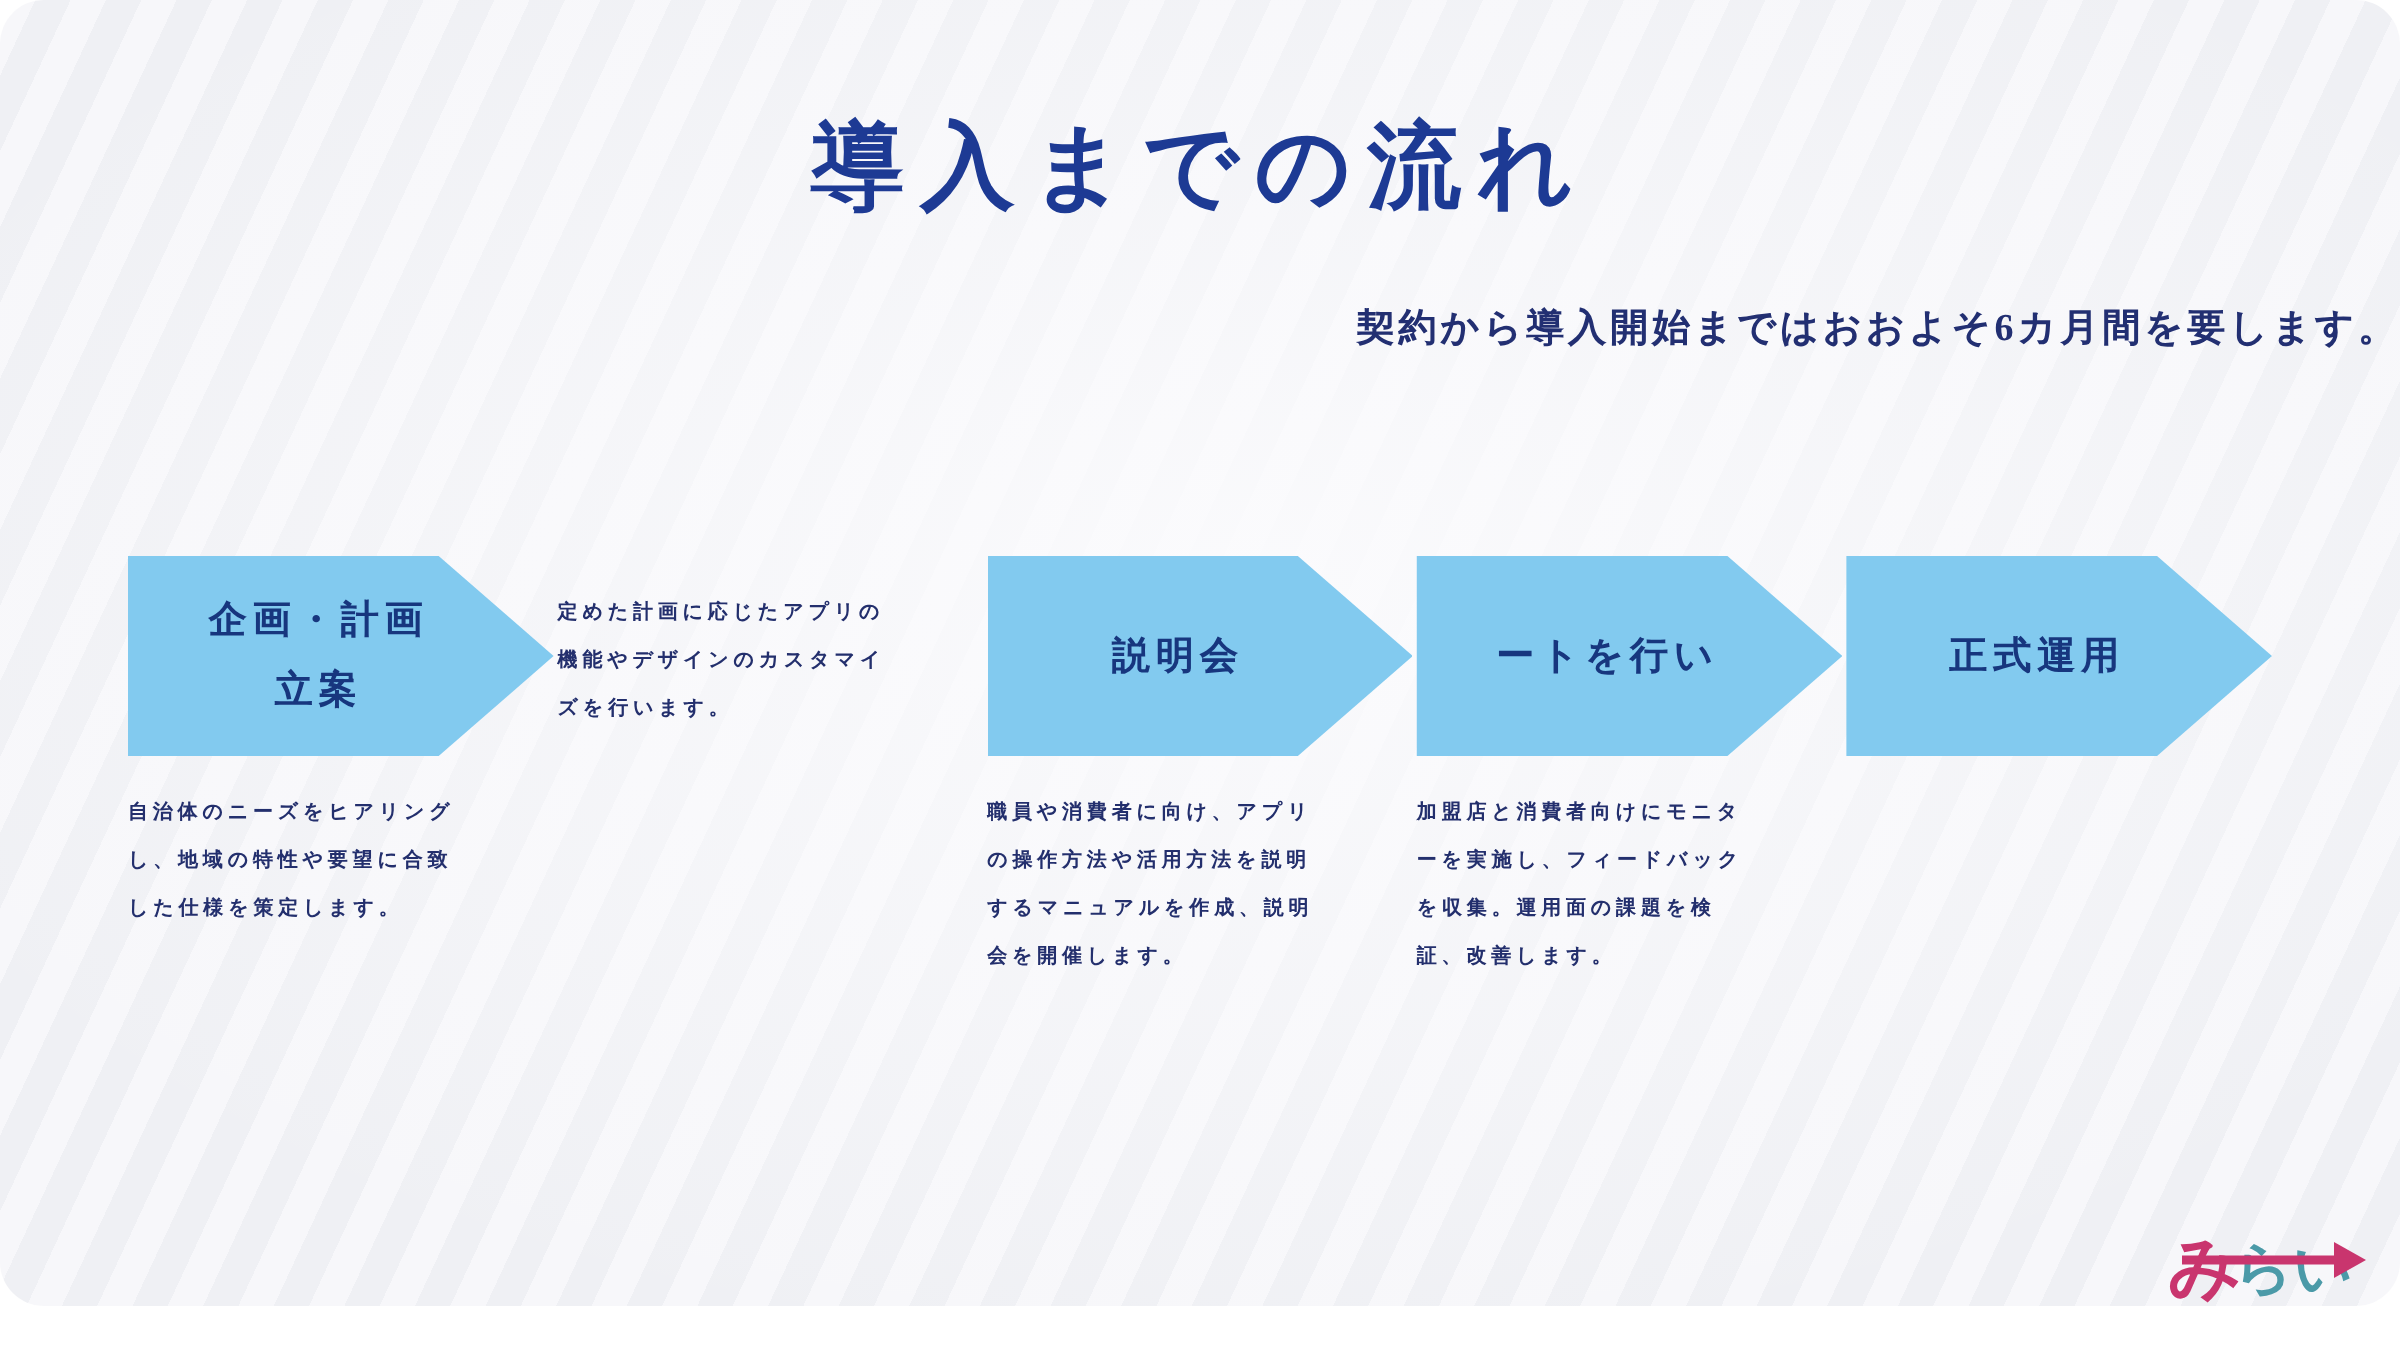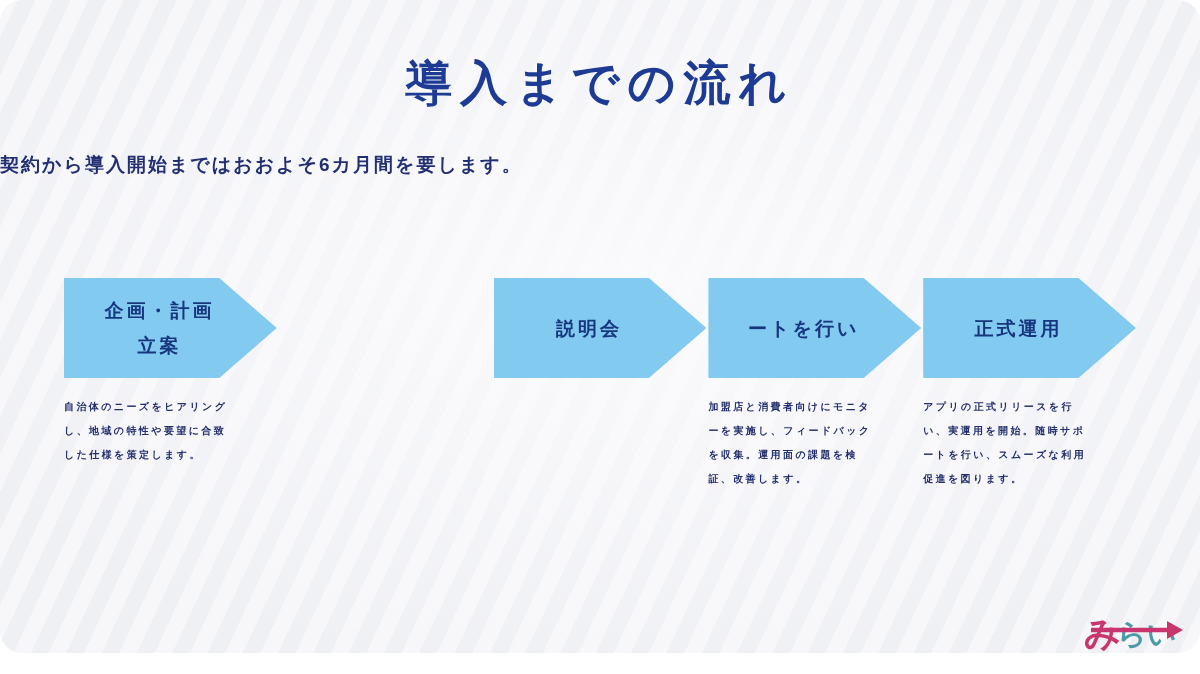--- a/index.html
+++ b/index.html
@@ -1,40 +1,40 @@
 <!DOCTYPE html>
 <html><head>
 <meta charset="utf-8">
 <style>
   html, body { margin: 0; padding: 0; }
   .slide {
     position: relative;
     width: 1200px;
     height: 653px;
     overflow: hidden;
-    font-family: Liberation Sans, sans-serif;
+    font-family: Liberation Serif, serif;
     background:
       radial-gradient(ellipse 980px 520px at 52% 45%, rgba(251,251,253,0.95), rgba(251,251,253,0) 75%),
       repeating-linear-gradient(115deg, #f7f7fa 0 16px, #eff0f4 16px 32px);
     border-radius: 22px;
   }
   .title {
     position: absolute;
     top: 52px; left: 0; right: 0;
     text-align: center;
     font-size: 47px;
     font-weight: 900;
     letter-spacing: 8px;
     color: #1d3a94;
     white-space: pre-line;
   }
   .subtitle {
     position: absolute;
     top: 146px; left: 0; right: 0;
-    text-align: left;
+    text-align: right;
     font-size: 19px;
     font-weight: 700;
     letter-spacing: 2px;
     line-height: 38px;
     color: #222f72;
   }
   .steps {
     position: absolute;
     top: 278px; left: 64px; right: 64px;
     display: flex;
@@ -91,43 +91,46 @@
     <div class="step">
       <div class="arrow">
         <div class="arrow-label">企画・計画
 立案</div>
       </div>
       <div class="desc">自治体のニーズをヒアリング
 し、地域の特性や要望に合致
 した仕様を策定します。</div>
     </div>
     <div class="step">
+      <div class="desc">定めた計画に応じたアプリの
+機能やデザインのカスタマイ
+ズを行います。</div>
     </div>
     <div class="step">
       <div class="arrow">
         <div class="arrow-label">説明会</div>
       </div>
+      <div class="desc">職員や消費者に向け、アプリ
+の操作方法や活用方法を説明
+するマニュアルを作成、説明
+会を開催します。</div>
     </div>
     <div class="step">
       <div class="arrow">
         <div class="arrow-label">ートを行い</div>
       </div>
       <div class="desc">加盟店と消費者向けにモニタ
 ーを実施し、フィードバック
 を収集。運用面の課題を検
 証、改善します。</div>
     </div>
     <div class="step">
       <div class="arrow">
         <div class="arrow-label">正式運用</div>
       </div>
-      <div class="desc">アプリの正式リリースを行
-い、実運用を開始。随時サポ
-ートを行い、スムーズな利用
-促進を図ります。</div>
     </div>
   </div>
 
   <div class="logo">
     <svg viewBox="0 0 100 56">
       <text x="0" y="42" font-size="36" font-weight="bold" fill="#c9356e">み</text>
       <text x="33" y="40" font-size="29" font-weight="bold" fill="#4b9aa8">らい</text>
       <g>
         <path d="M7 26 H85" stroke="#c9356e" stroke-width="4.5" fill="none"></path>
         <polygon points="83,17 99,26 83,35" fill="#c9356e"></polygon>

